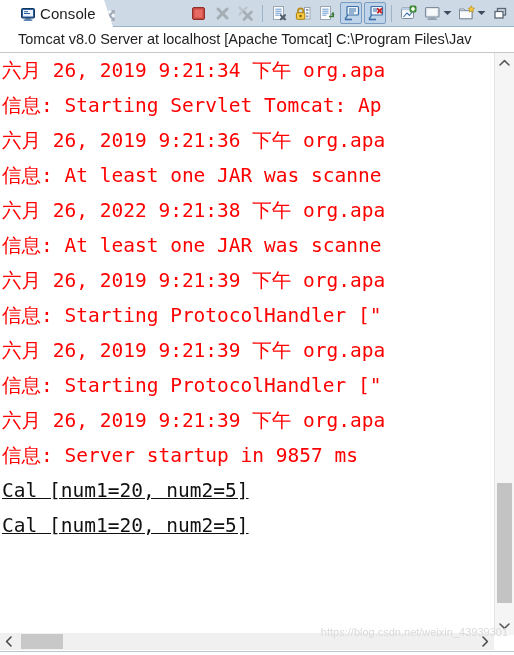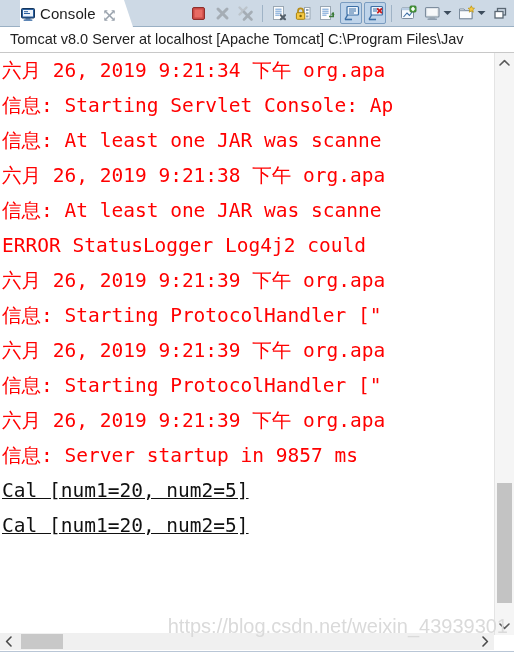--- a/index.html
+++ b/index.html
@@ -43,24 +43,23 @@
 
   
   #console-tab {
     position: absolute;
     left: 0; top: 0;
     height: 27px;
     width: 104px;
     background: #ffffff;
     display: flex;
     align-items: center;
-    padding-left: 0;
+    padding-left: 20px;
     box-sizing: border-box;
     z-index: 3;
-    margin-left: 20px;
   }
   #console-tab .tab-slant {
     position: absolute;
     right: -9px; top: 0;
     width: 0; height: 0;
     border-bottom: 27px solid #ffffff;
     border-right: 9px solid transparent;
   }
   .tab-icon {
     width: 16px; height: 16px;
@@ -126,21 +125,21 @@
   #console-process-title {
     position: absolute;
     left: 0; top: 27px;
     width: 514px;
     height: 25px;
     line-height: 25px;
     font-size: 14.5px;
     color: #222222;
     white-space: nowrap;
     overflow: hidden;
-    padding-left: 10px;
+    padding-left: 18px;
     box-sizing: border-box;
     background: #ffffff;
     font-family: "Liberation Sans", sans-serif;
   }
   #title-underline {
     position: absolute;
     left: 0; top: 52px;
     width: 514px; height: 1px;
     background: #c8c8c8;
   }
@@ -237,21 +236,21 @@
     background: #ffffff;
     border-top: 1px solid #b9c6d6;
     box-sizing: border-box;
   }
 
   
   #watermark {
     position: absolute;
     right: 6px;
     bottom: 17px;
-    font-size: 20px;
+    font-size: 11px;
     color: #dadada;
     font-family: "Liberation Sans", sans-serif;
     white-space: nowrap;
     pointer-events: none;
     z-index: 5;
   }
 </style>
 </head>
 <body>
 
@@ -452,25 +451,25 @@
     </div>
 
     <div class="strip-bottom-line"></div>
   </div>
 
   <div id="console-process-title">Tomcat v8.0 Server at localhost [Apache Tomcat] C:\Program Files\Jav</div>
   <div id="title-underline"></div>
 
   <div id="console-output">
       <div class="log-line err">六月 26, 2019 9:21:34 下午 org.apa</div>
-      <div class="log-line err">信息: Starting Servlet Console: Ap</div>
+      <div class="log-line err">信息: Starting Servlet Tomcat: Ap</div>
+      <div class="log-line err">六月 26, 2019 9:21:36 下午 org.apa</div>
       <div class="log-line err">信息: At least one JAR was scanne</div>
-      <div class="log-line err">六月 26, 2019 9:21:38 下午 org.apa</div>
+      <div class="log-line err">六月 26, 2022 9:21:38 下午 org.apa</div>
       <div class="log-line err">信息: At least one JAR was scanne</div>
-      <div class="log-line err">ERROR StatusLogger Log4j2 could </div>
       <div class="log-line err">六月 26, 2019 9:21:39 下午 org.apa</div>
       <div class="log-line err">信息: Starting ProtocolHandler ["</div>
       <div class="log-line err">六月 26, 2019 9:21:39 下午 org.apa</div>
       <div class="log-line err">信息: Starting ProtocolHandler ["</div>
       <div class="log-line err">六月 26, 2019 9:21:39 下午 org.apa</div>
       <div class="log-line err">信息: Server startup in 9857 ms</div>
       <div class="log-line out">Cal [num1=20, num2=5]</div>
       <div class="log-line out">Cal [num1=20, num2=5]</div>
     </div>
 

